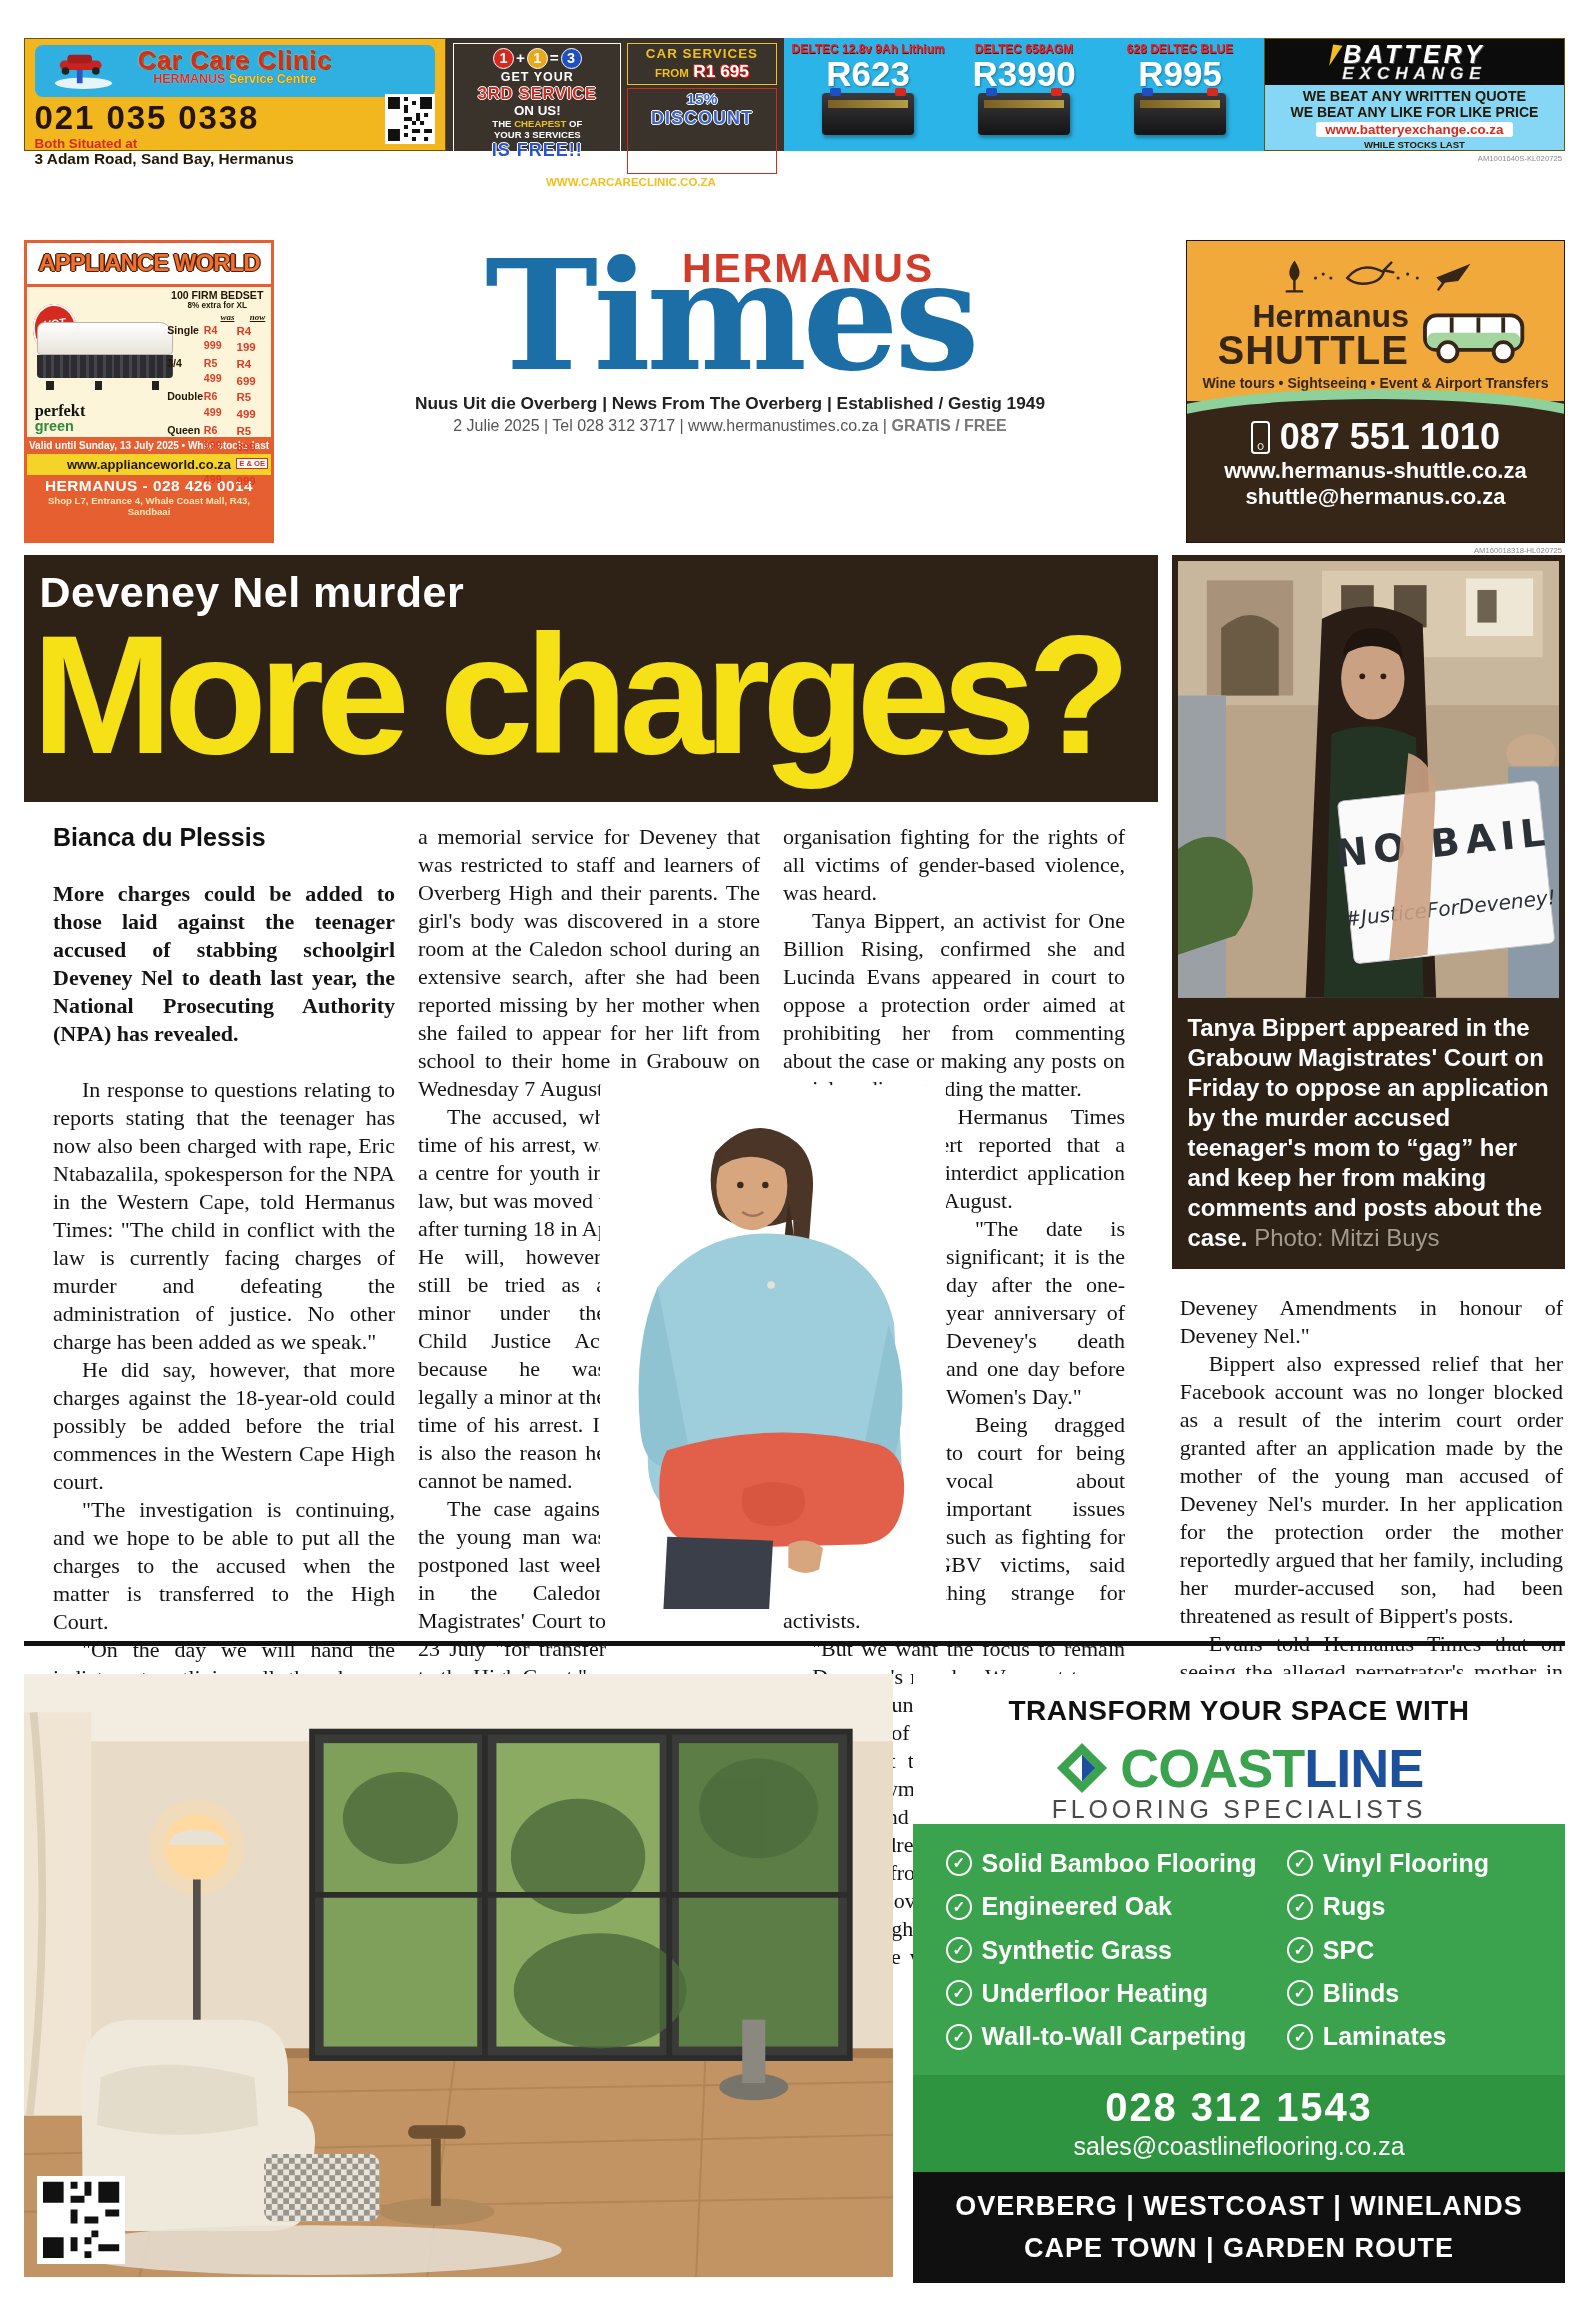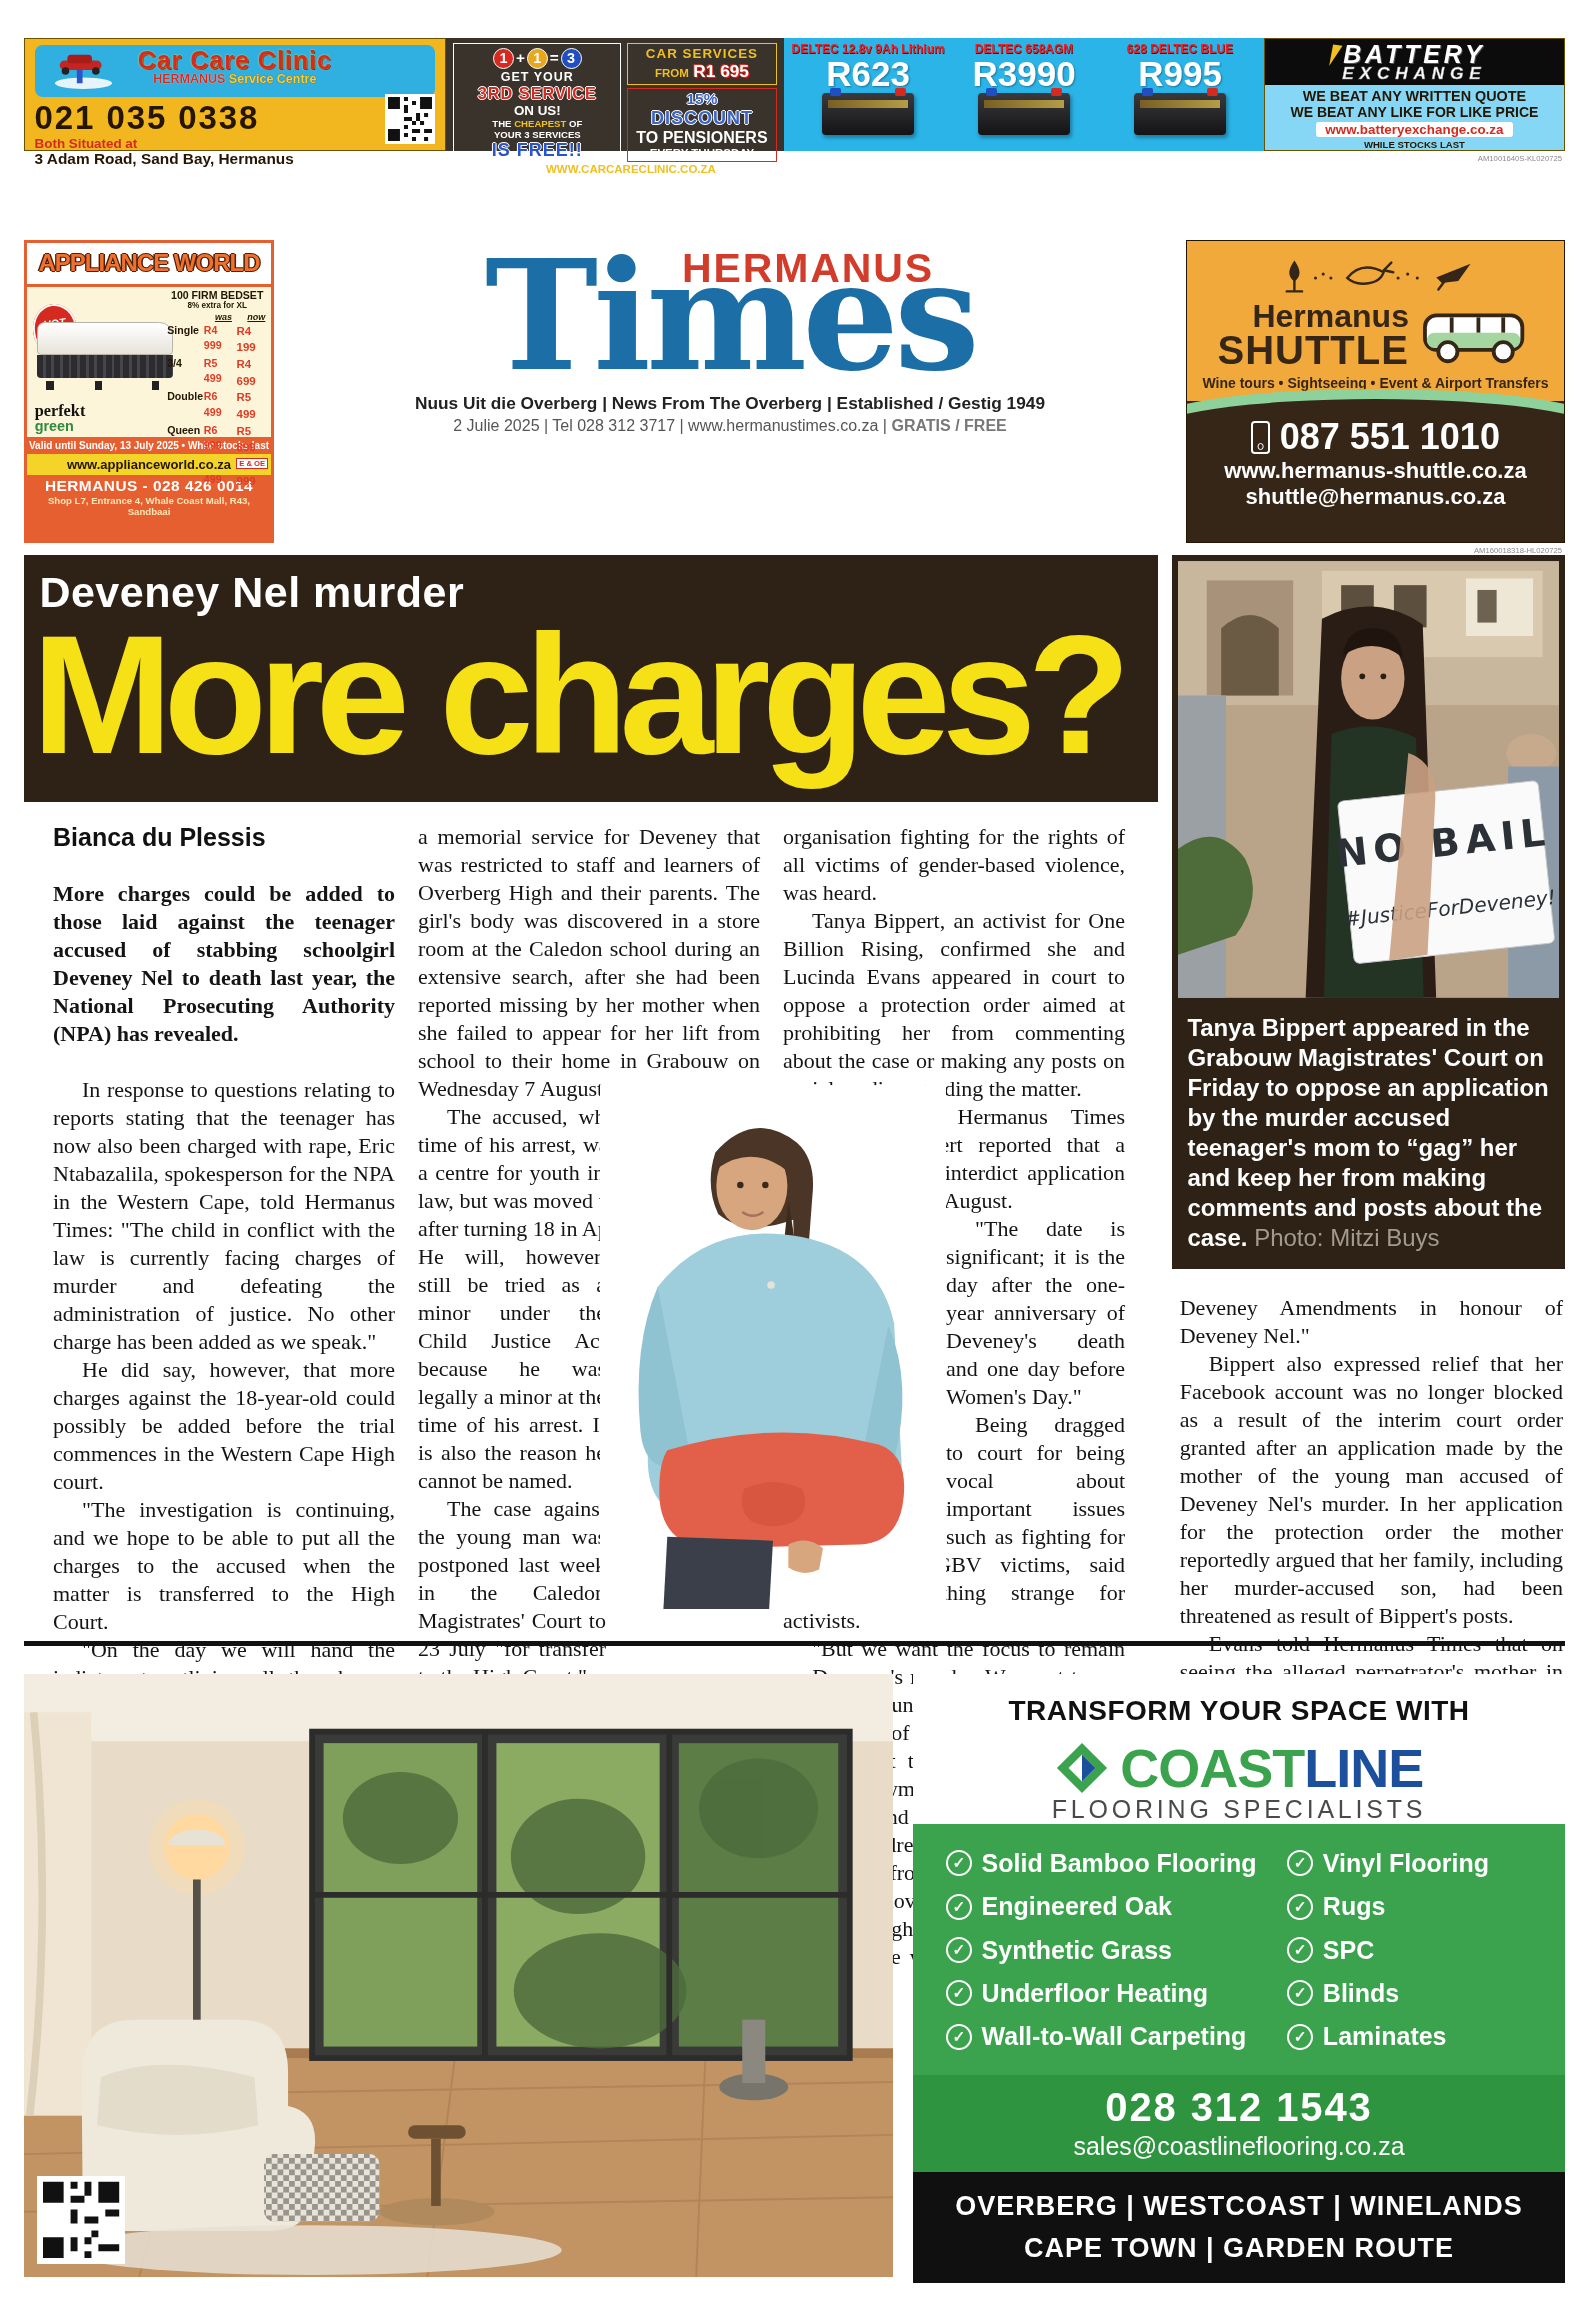--- a/index.html
+++ b/index.html
@@ -33,21 +33,21 @@
   .p-cheap { font-size:9.6px; font-weight:bold; } .p-cheap .yel { color:#f0c020; }
   .p-free { font-size:18px; font-weight:bold; color:#2a55c8; text-shadow:-1px 0 #fff,1px 0 #fff,0 -1px #fff,0 1px #fff; letter-spacing:1px; }
   .promo-right { flex:1; display:flex; flex-direction:column; gap:3.8px; }
   .pr-box1 { border:1.9px solid #f0c020; text-align:center; padding:1.9px 0; }
   .pr-cs { color:#f0c020; font-size:13.4px; font-weight:bold; letter-spacing:1px; }
   .pr-from { color:#f0c020; font-size:11.5px; font-weight:bold; }
   .pr-price { color:#fff; font-size:17.3px; font-weight:bold; text-shadow:1px 1px 0 #d42a20, -1px -1px 0 #d42a20, 1.9px 1.9px 0 #8a1410; }
   .pr-box2 { border:1.9px solid #d42a20; text-align:center; flex:1; padding-top:1px; }
   .pr-pct, .pr-disc { color:#3b64c4; font-weight:bold; text-shadow:-1px 0 #fff,1px 0 #fff,0 -1px #fff,0 1px #fff; }
   .pr-pct { font-size:15.4px; } .pr-disc { font-size:18px; letter-spacing:1px; }
-  .pr-pens { font-size:16px; font-weight:bold; } .pr-thu { font-size:11.5px; font-weight:bold; }
+  .pr-pens { font-size:11px; font-weight:bold;margin-top:20px; } .pr-thu { font-size:11.5px; font-weight:bold; }
   .promo-visit { text-align:center; font-size:11.5px; font-weight:bold; margin-top:1.9px; }
   .promo-visit .url { color:#f0c020; }
   .promo-terms { text-align:center; font-size:11px; font-weight:bold; }
 
   .ad-deltec { width:487px; background:#2ab4e8; display:flex; padding:3.8px 5.8px; }
   .dt-item { flex:1; text-align:center; position:relative; }
   .dt-label { font-size:12px; font-weight:bold; color:#e8232a; text-shadow:0.5px 0.5px 0 #5a0a08; }
   .dt-price { font-size:35px; font-weight:bold; color:#fff; text-shadow:1px 1px 1.9px rgba(0,0,0,.35); line-height:1; }
   .dt-batt { margin:1.9px auto 0 auto; width:92px; height:42px; position:relative; background:linear-gradient(#3a3a3c,#141416); border-radius:3.8px; box-shadow:1.9px 2.9px 3.8px rgba(0,0,0,.3); }
   .dt-batt::before { content:""; position:absolute; left:7.7px; top:-4.8px; width:11.5px; height:7.7px; background:#1f4fc0; border-radius:1.9px; }
@@ -76,21 +76,21 @@
   .aw-matt { position:absolute; left:9.6px; top:35px; width:136px; height:60px; }
   .aw-matt .mtop { height:33px; background:linear-gradient(#ffffff,#e7e3da); border:1px solid #b9b4a8; border-radius:7.7px 13.4px 3.8px 3.8px; }
   .aw-matt .mbase { height:23px; background:repeating-linear-gradient(90deg,#2c2c30 0 5.8px,#45454b 5.8px 8.6px); border-radius:0 0 3.8px 3.8px; }
   .aw-matt .leg { position:absolute; bottom:-7.7px; width:7.7px; height:8.6px; background:#222; }
   .aw-brand { position:absolute; left:7.7px; bottom:3.8px; line-height:.9; }
   .aw-brand .pa { font-family:"Liberation Serif",serif; font-weight:bold; font-size:16.3px; color:#111; }
   .aw-brand .pb { font-weight:bold; font-size:14.4px; color:#2d8a3e; }
   .aw-table { position:absolute; right:3.8px; top:1.9px; width:100px; font-weight:bold; color:#241603; }
   .aw-prod { font-size:10.6px; text-align:center; }
   .aw-xl { font-size:8.2px; text-align:center; font-weight:bold; }
-  .aw-wasnow { display:flex; justify-content:flex-end; gap:15.4px; font-size:9px; font-style:italic; text-decoration:underline; margin:1.9px 1.9px 1px 0; }
+  .aw-wasnow { display:flex; justify-content:flex-end; gap:15.4px; font-size:9px; font-style:italic; text-decoration:underline; margin:1.9px 1.9px 1px 0;font-family:Liberation Serif, serif; }
   .aw-row { display:flex; font-size:10.6px; line-height:1.45; }
   .aw-row .sz { width:37px; }
   .aw-row .was { width:33px; color:#e03c23; }
   .aw-row .now { width:31px; color:#e03c23; font-size:11.5px; }
   .aw-valid { background:#e65f31; color:#fff; font-weight:bold; font-size:10px; text-align:center; padding:2.9px 0; }
   .aw-url { background:#f5d42a; color:#241603; font-weight:bold; font-size:13px; text-align:center; padding:2.9px 0; position:relative; }
   .aw-eoe { position:absolute; right:2.9px; top:3.8px; background:#fff; color:#d42a20; font-size:7.7px; padding:0 1.9px; border:1px solid #d42a20; }
   .aw-branch { background:#e65f31; color:#fff; text-align:center; flex:1; padding-top:2.9px; }
   .aw-branch .b1 { font-size:15.4px; font-weight:bold; letter-spacing:0.5px; }
   .aw-branch .b2 { font-size:9.6px; font-weight:bold; color:#fbe6b4; }

